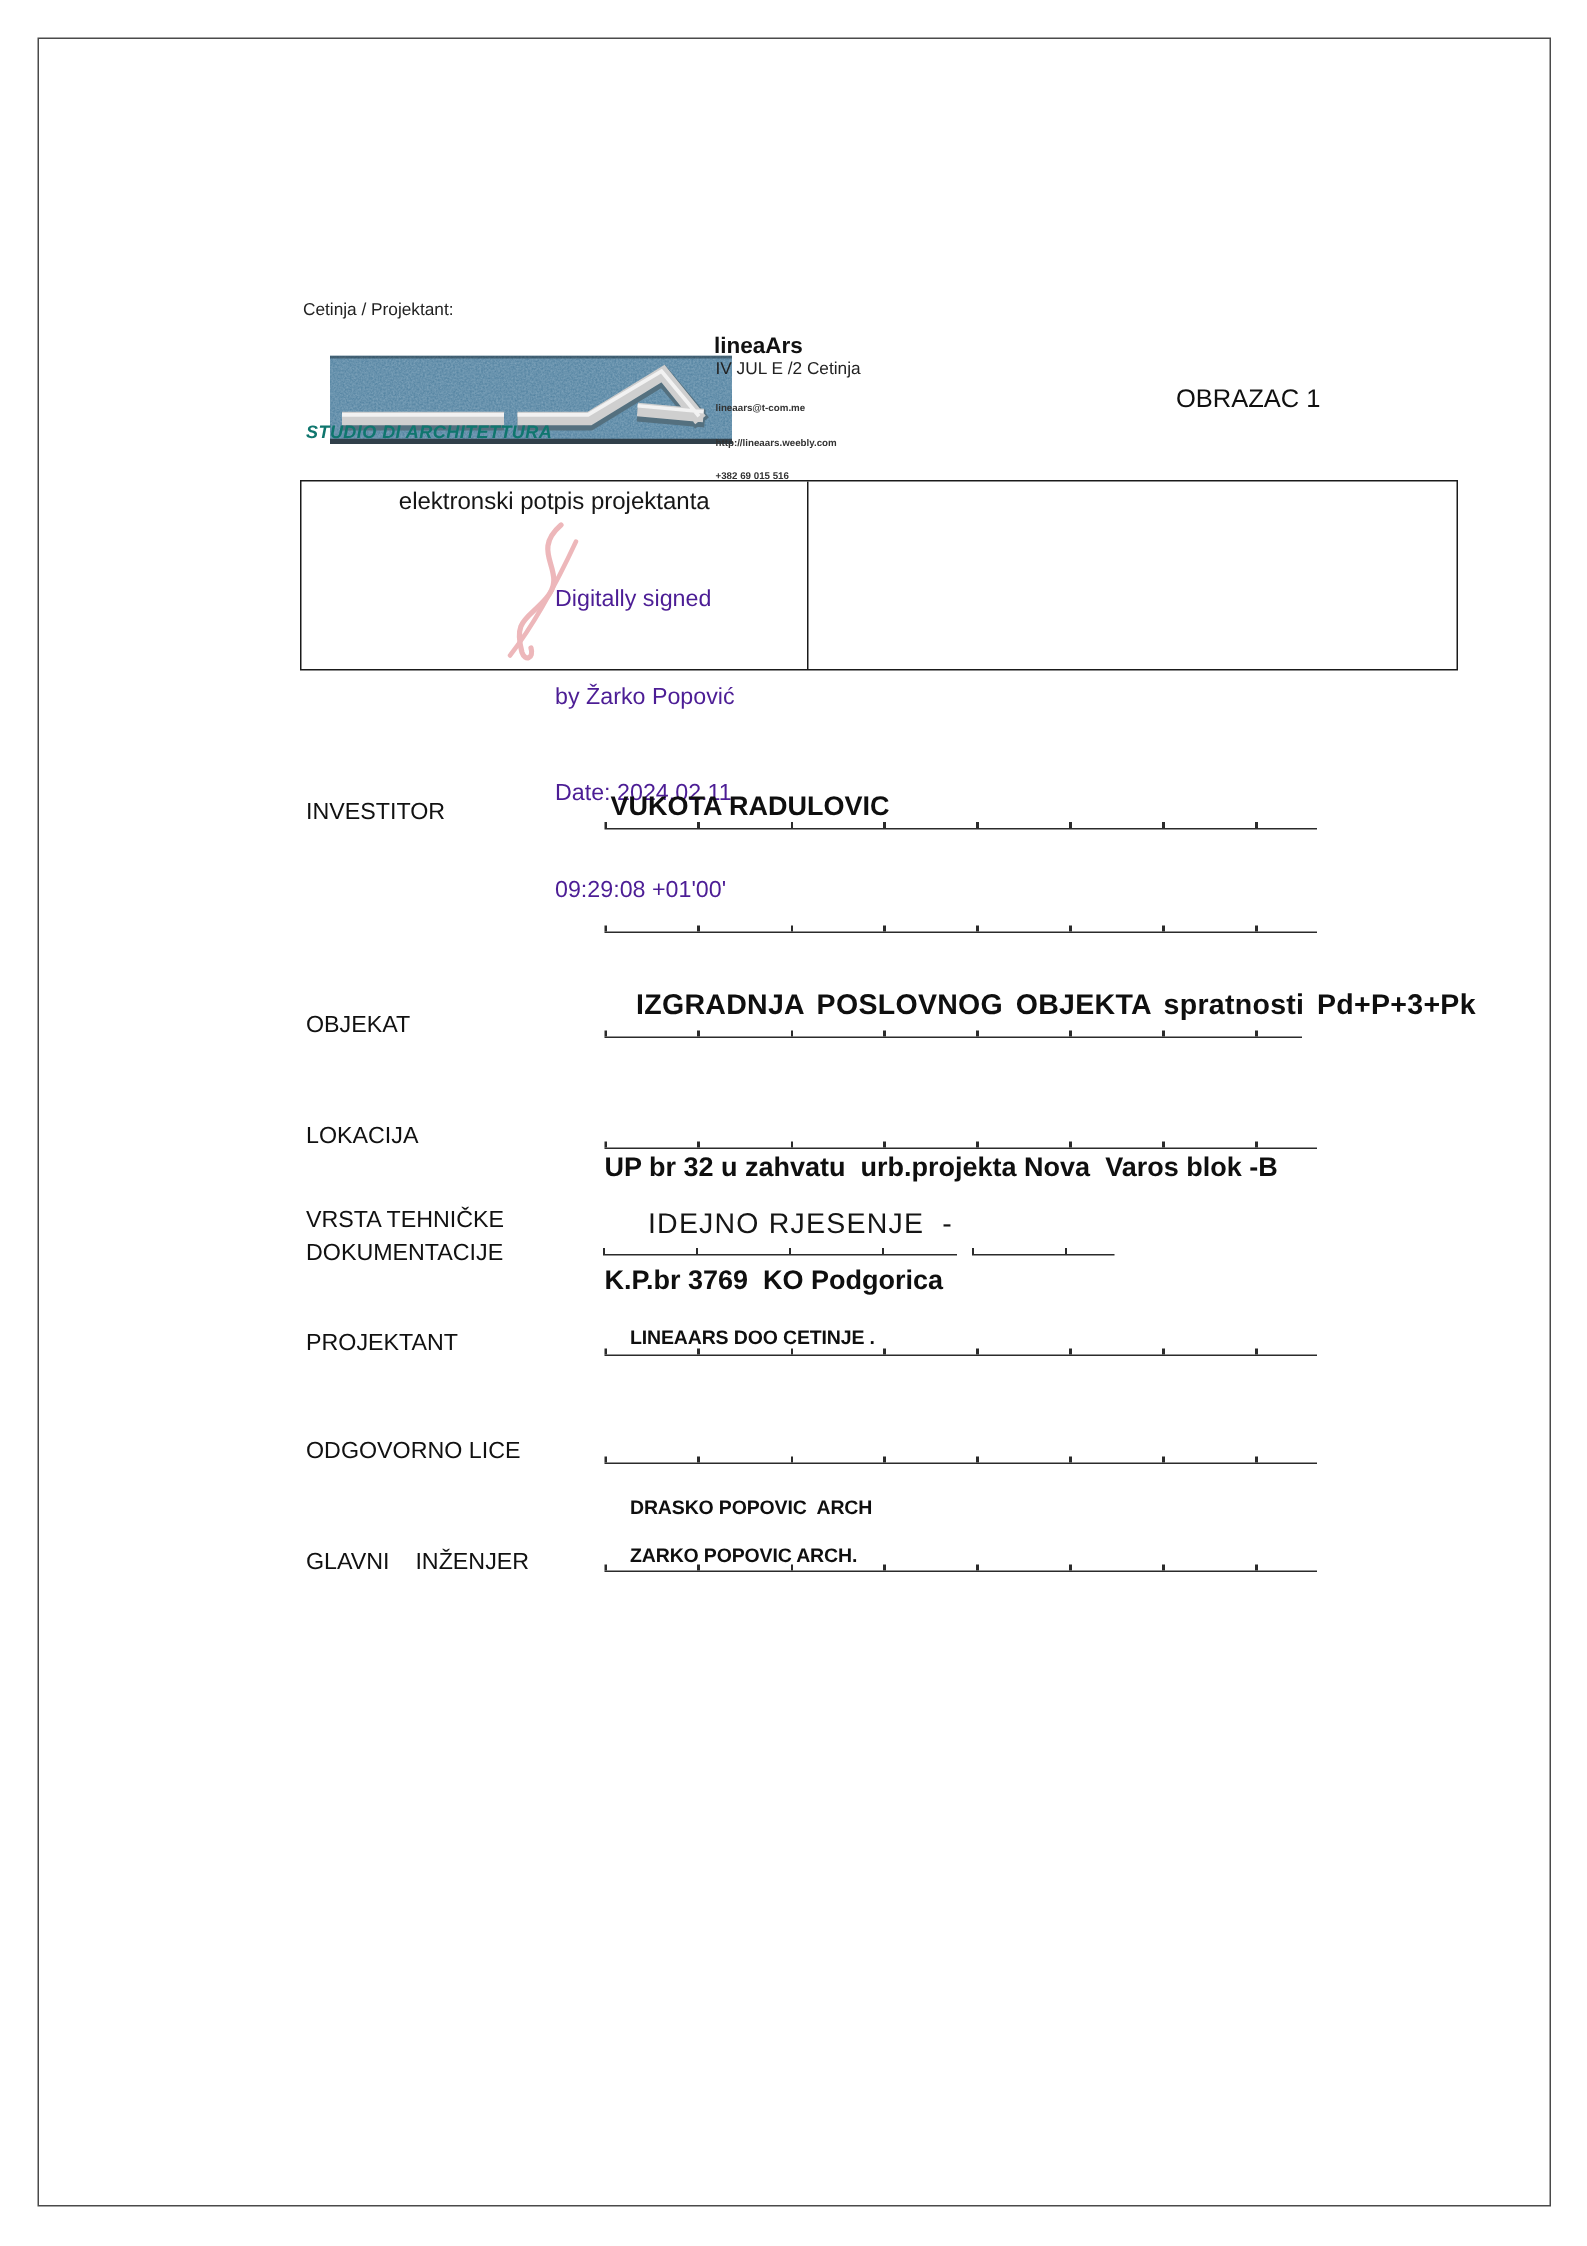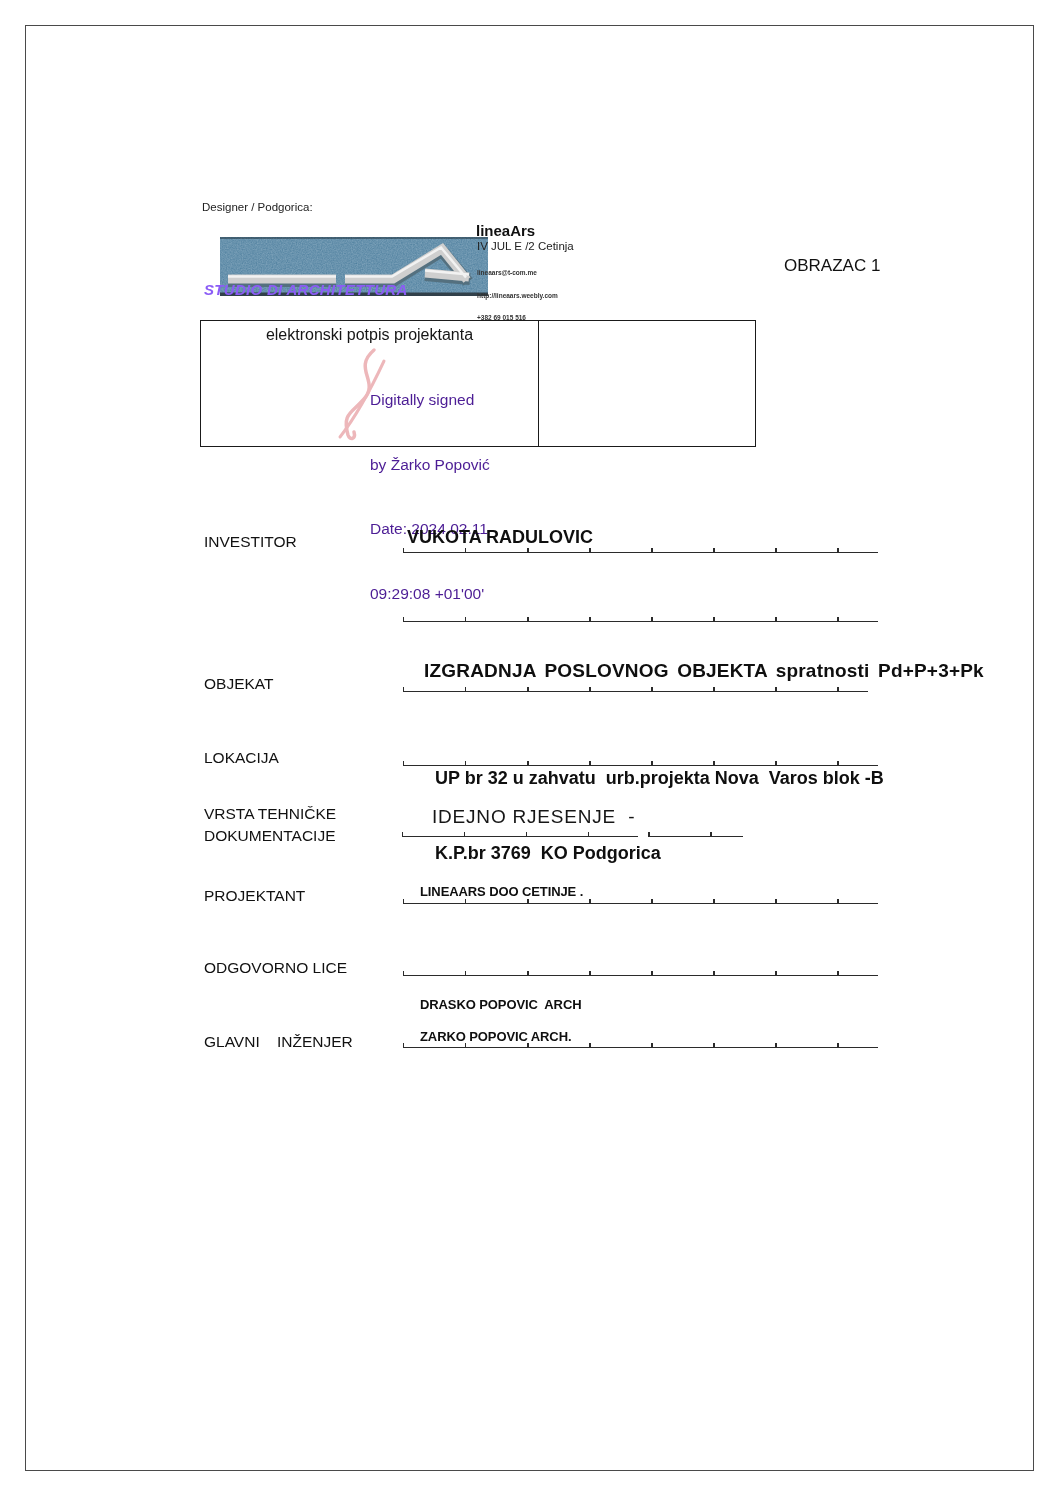--- a/index.html
+++ b/index.html
@@ -15,54 +15,54 @@
     position:absolute;left:25px;top:25px;right:24px;bottom:26px;
     border:1.5px solid #4a4a4a;
   }
   .abs{position:absolute;white-space:pre;}
   .designer-label{left:202px;top:201px;font-size:11.5px;color:#222;}
   .logo-box{left:202px;top:219px;width:268px;height:59px;}
   .brand-name{left:476px;top:222px;font-size:15px;font-weight:bold;color:#111;}
   .brand-address{left:477px;top:240px;font-size:11.5px;color:#222;}
   .brand-contacts{left:477px;top:254px;font-size:6.5px;line-height:7.5px;color:#333;font-weight:bold;}
   .obrazac{left:784px;top:256px;font-size:17px;color:#111;}
-  .studio{left:204px;top:281px;font-size:15px;font-weight:bold;font-style:italic;letter-spacing:.3px;color:#8b5cf6;}
+  .studio{left:204px;top:281px;font-size:12px;font-weight:bold;font-style:italic;letter-spacing:.3px;color:#0f766e;}
 
   .sig-table{
-    position:absolute;left:200px;top:320px;width:556px;height:127px;
+    position:absolute;left:200px;top:320px;width:772px;height:127px;
     border:1.6px solid #1a1a1a;box-sizing:border-box;display:flex;
   }
   .sig-cell-left{width:338px;border-right:1.6px solid #1a1a1a;box-sizing:border-box;position:relative;}
   .sig-cell-right{flex:1;position:relative;}
   .sig-header{position:absolute;top:5px;left:0;right:0;text-align:center;font-size:16px;color:#161616;white-space:pre;}
   .sig-name{position:absolute;left:27px;top:24px;font-size:31px;line-height:43px;color:#161616;white-space:pre;}
   .sig-flourish{position:absolute;left:133px;top:26px;width:54px;height:96px;}
   .sig-digital{position:absolute;left:169px;top:25px;font-size:15.5px;line-height:21.5px;color:#4c1d95;white-space:pre;}
 
   .field-label{font-size:15.5px;color:#111;}
   .value-lg{font-weight:bold;font-size:18px;color:#0f0f0f;}
   .value-xl{font-weight:bold;font-size:19px;letter-spacing:.2px;word-spacing:3px;color:#0f0f0f;}
   .value-idejno{font-size:19px;letter-spacing:.8px;color:#161616;}
   .value-sm{font-weight:bold;font-size:13px;letter-spacing:-.1px;color:#0f0f0f;}
-  .two-line{line-height:25px;margin-left:32px;}
+  .two-line{line-height:25px;}
   .uline{
     position:absolute;height:6px;
     border-bottom:1.6px solid #2b2b2b;
     background-image:repeating-linear-gradient(90deg,#2b2b2b 0 1.5px,transparent 1.5px 62px);
     background-repeat:repeat-x;background-position:left bottom;background-size:100% 4px;
   }
 </style>
 </head>
 <body>
 
 <div class="canvas">
 
   <div class="page-frame"></div>
 
-  <div class="abs designer-label">Designer / Podgorica:</div>
+  <div class="abs designer-label">Cetinja / Projektant:</div>
 
   <div class="abs logo-box">
     <svg width="268" height="59" viewBox="0 0 268 59">
       <defs>
         <filter id="tex" x="0" y="0" width="100%" height="100%">
           <feTurbulence type="fractalNoise" baseFrequency="0.8" numOctaves="3" seed="7"></feTurbulence>
           <feColorMatrix type="matrix" values="0 0 0 0 0.78  0 0 0 0 0.86  0 0 0 0 0.92  0 0 0 0.35 0"></feColorMatrix>
         </filter>
       </defs>
       <rect x="0" y="0" width="268" height="59" fill="#4e7f9e"></rect>

